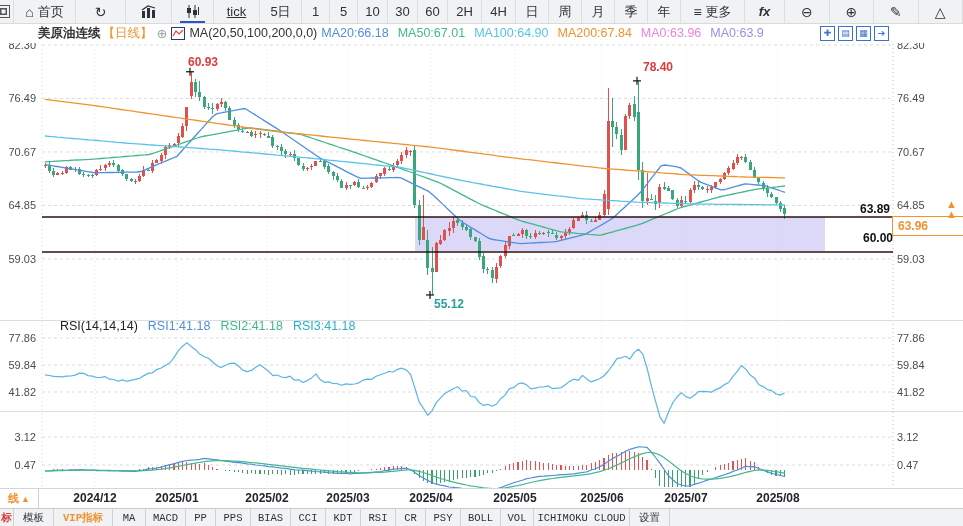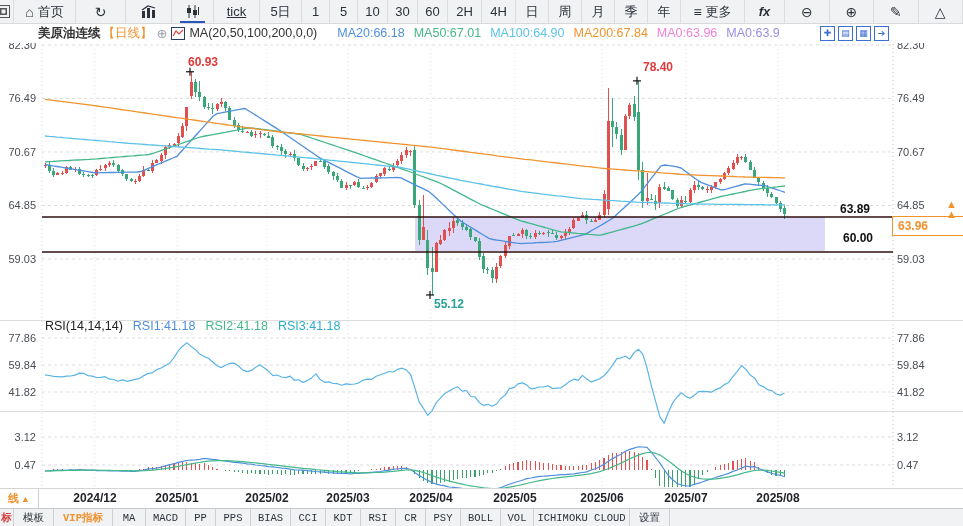--- a/index.html
+++ b/index.html
@@ -17,40 +17,40 @@
   .tb-partial .sq{width:11px;height:11px;border:1.5px solid #555;margin-left:-6px;background:#f1f2f4;box-shadow:inset 0 0 0 2px #f1f2f4, inset 0 0 0 3.5px #555;}
   .tb-flex{flex:1;}
   .fxg{font-style:italic;font-weight:bold;font-size:13px;}
   
   .legend-row{position:absolute;left:0;top:23px;width:963px;height:20px;background:#fff;
               display:flex;align-items:center;font-size:12.5px;color:#222;z-index:4;padding-left:38px;box-sizing:border-box;}
   .legend-row .sym{font-weight:bold;color:#333;}
   .legend-row .period{color:#f0922e;margin-left:2px;}
   .legend-row .gplus{color:#9aa0a8;margin:0 4px;font-size:13px;cursor:pointer;}
   .legend-row .mini{width:14px;height:12px;margin-right:4px;cursor:pointer;display:inline-block;}
-  .legend-row .maf{color:#333;margin-right:20px;}
+  .legend-row .maf{color:#333;margin-right:4px;}
   .ma-val{margin-right:9px;}
   .legend-icons{position:absolute;right:74px;top:3px;display:flex;gap:3px;}
   .li-box{width:13px;height:13px;border:1px solid #3b6fd4;color:#3b6fd4;font-size:9px;line-height:12px;
           text-align:center;background:#fff;cursor:pointer;}
   
   .chart-area{position:absolute;left:0;top:0;width:963px;height:526px;}
   #chart-svg{position:absolute;left:0;top:43px;}
   .ylab{position:absolute;font-size:11px;color:#474c54;line-height:13px;}
   .ylab.left{width:36px;text-align:right;left:0;}
   .ylab.right{left:897px;text-align:left;}
   .xlab{position:absolute;top:490px;font-size:12px;font-weight:bold;color:#22252a;transform:translateX(-50%);}
   .ann{position:absolute;font-size:12px;font-weight:bold;z-index:3;}
   .ann.red{color:#e03a3a;}
   .ann.teal{color:#2aa198;}
-  .ann.dark{color:#111;width:50px;text-align:left;}
+  .ann.dark{color:#111;width:50px;text-align:right;}
   .price-tag{position:absolute;left:892px;top:216px;width:69px;height:18px;border:1px solid #f0922e;
              color:#f0922e;font-size:12px;font-weight:bold;line-height:18px;padding-left:5px;background:#fff;z-index:3;box-sizing:content-box;}
   .latest-arrow{position:absolute;left:946px;top:199px;color:#f0922e;font-size:11px;z-index:3;line-height:10px;cursor:pointer;}
-  .ind-title{position:absolute;left:45px;font-size:12.5px;color:#222;z-index:3;background:transparent;}
+  .ind-title{position:absolute;left:60px;font-size:12.5px;color:#222;z-index:3;background:transparent;}
   .ind-title span{margin-right:10px;}
   .watermark{position:absolute;left:827px;top:477px;font-size:34px;font-weight:bold;color:#c6cdd6;
              letter-spacing:1px;z-index:6;pointer-events:none;font-family:"Liberation Sans",sans-serif;}
   
   .xaxis-row{position:absolute;left:0;top:488px;width:963px;height:20px;background:#fff;border-top:1px solid #d5d5d5;z-index:4;}
   .kline-cell{position:absolute;left:0;top:0;width:38px;height:19px;border-right:1px solid #cfcfcf;
               color:#f0922e;font-size:11px;font-weight:bold;display:flex;align-items:center;justify-content:center;gap:2px;cursor:pointer;}
   .kline-cell .tri{font-size:9px;}
   
   .tabbar{position:absolute;left:0;top:508px;width:963px;height:18px;background:#f1f2f4;border-top:1px solid #c9cacc;

